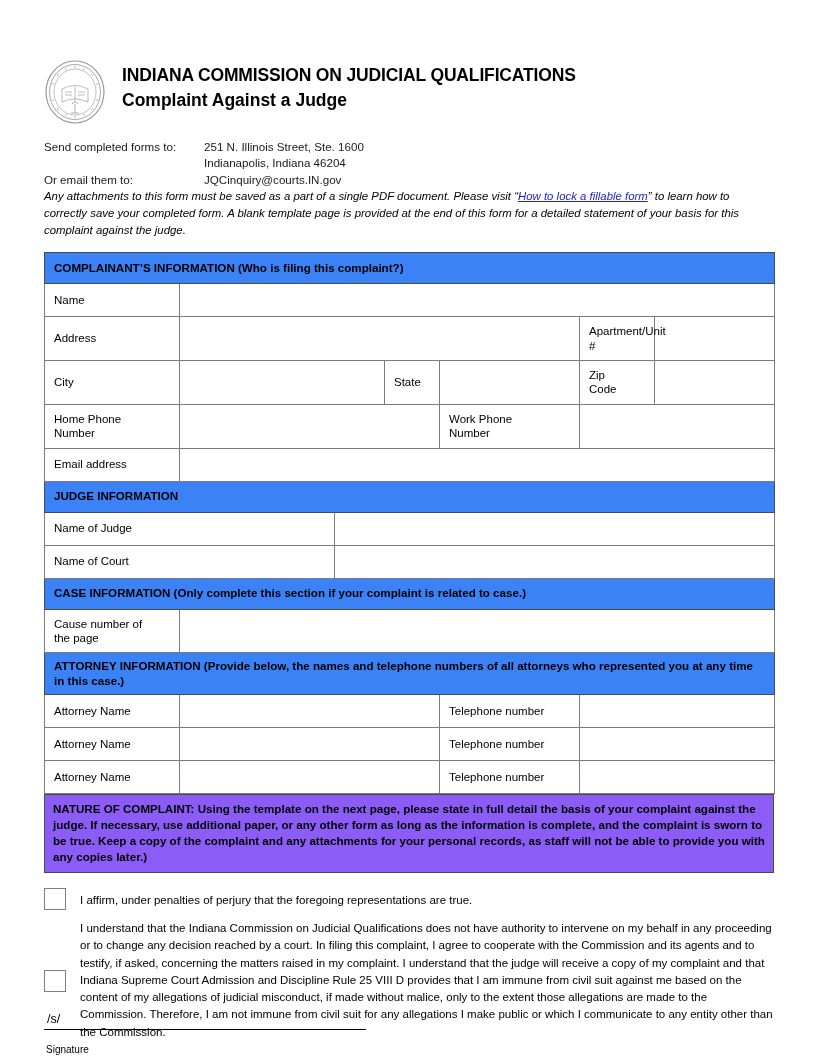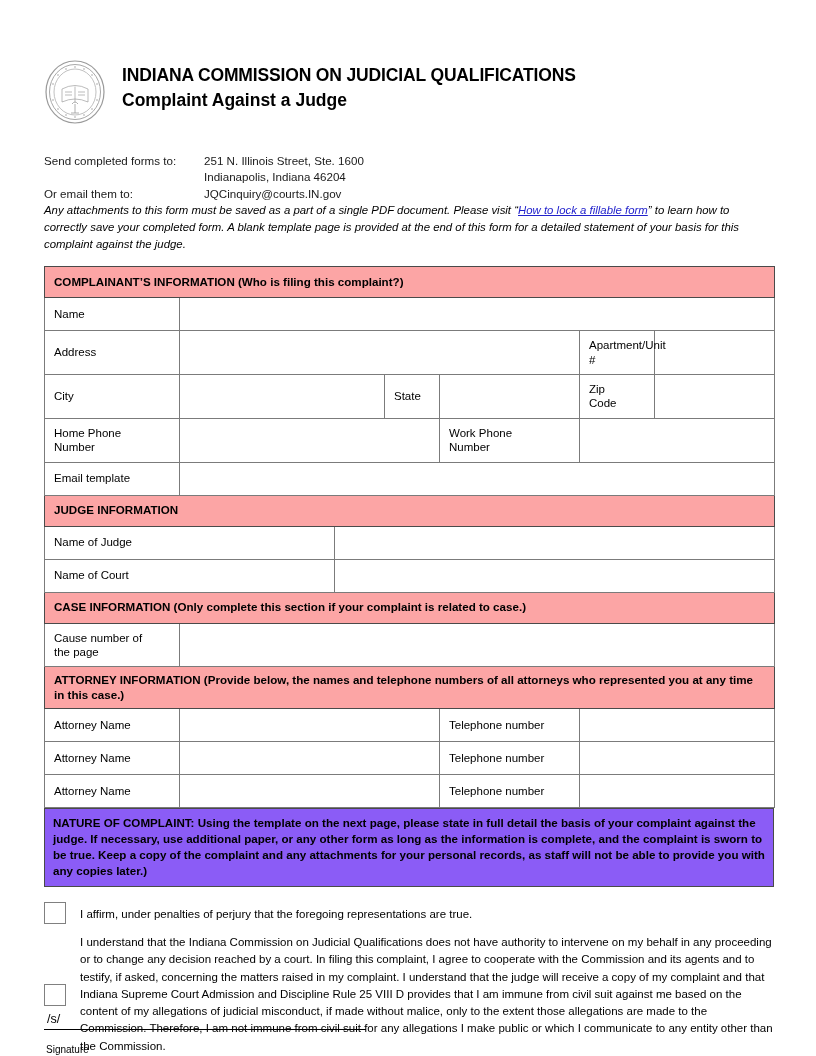--- a/index.html
+++ b/index.html
@@ -53,21 +53,21 @@
   }
   .title-sub {
     font-size: 17.5px;
     font-weight: bold;
     line-height: 1.3;
     margin-top: 3px;
   }
 
   
   .addr {
-    margin-top: 24px;
+    margin-top: 10px;
     font-size: 11.6px;
     line-height: 1.42;
     color: #1a1a1a;
   }
   .addr-row {
     display: flex;
   }
   .addr-label {
     width: 160px;
     flex: 0 0 160px;
@@ -101,21 +101,21 @@
   .form-table td {
     border: 1px solid #7b7b7b;
     padding: 7px 26px 7px 9px;
     vertical-align: middle;
     line-height: 1.25;
     height: 18px;
   }
   .form-table td.blank { padding: 0; }
 
   .band {
-    background: #fca5a5;
+    background: #3b82f6;
     border: 1px solid #4a4a4a !important;
     font-weight: bold;
     font-size: 11.6px;
     padding: 6px 9px 6px 9px !important;
   }
 
   
   .nature {
     background: #8b5cf6;
     border: 1px solid #4a4a4a;
@@ -289,21 +289,21 @@
       <td colspan="2">Zip Code</td>
       <td class="blank"></td>
     </tr>
     <tr>
       <td>Home Phone Number</td>
       <td class="blank" colspan="3"></td>
       <td>Work Phone Number</td>
       <td class="blank" colspan="3"></td>
     </tr>
     <tr>
-      <td>Email template</td>
+      <td>Email address</td>
       <td class="blank" colspan="7"></td>
     </tr>
 
     <tr>
       <td class="band" colspan="8">JUDGE INFORMATION</td>
     </tr>
     <tr>
       <td colspan="2">Name of Judge</td>
       <td class="blank" colspan="6"></td>
     </tr>

